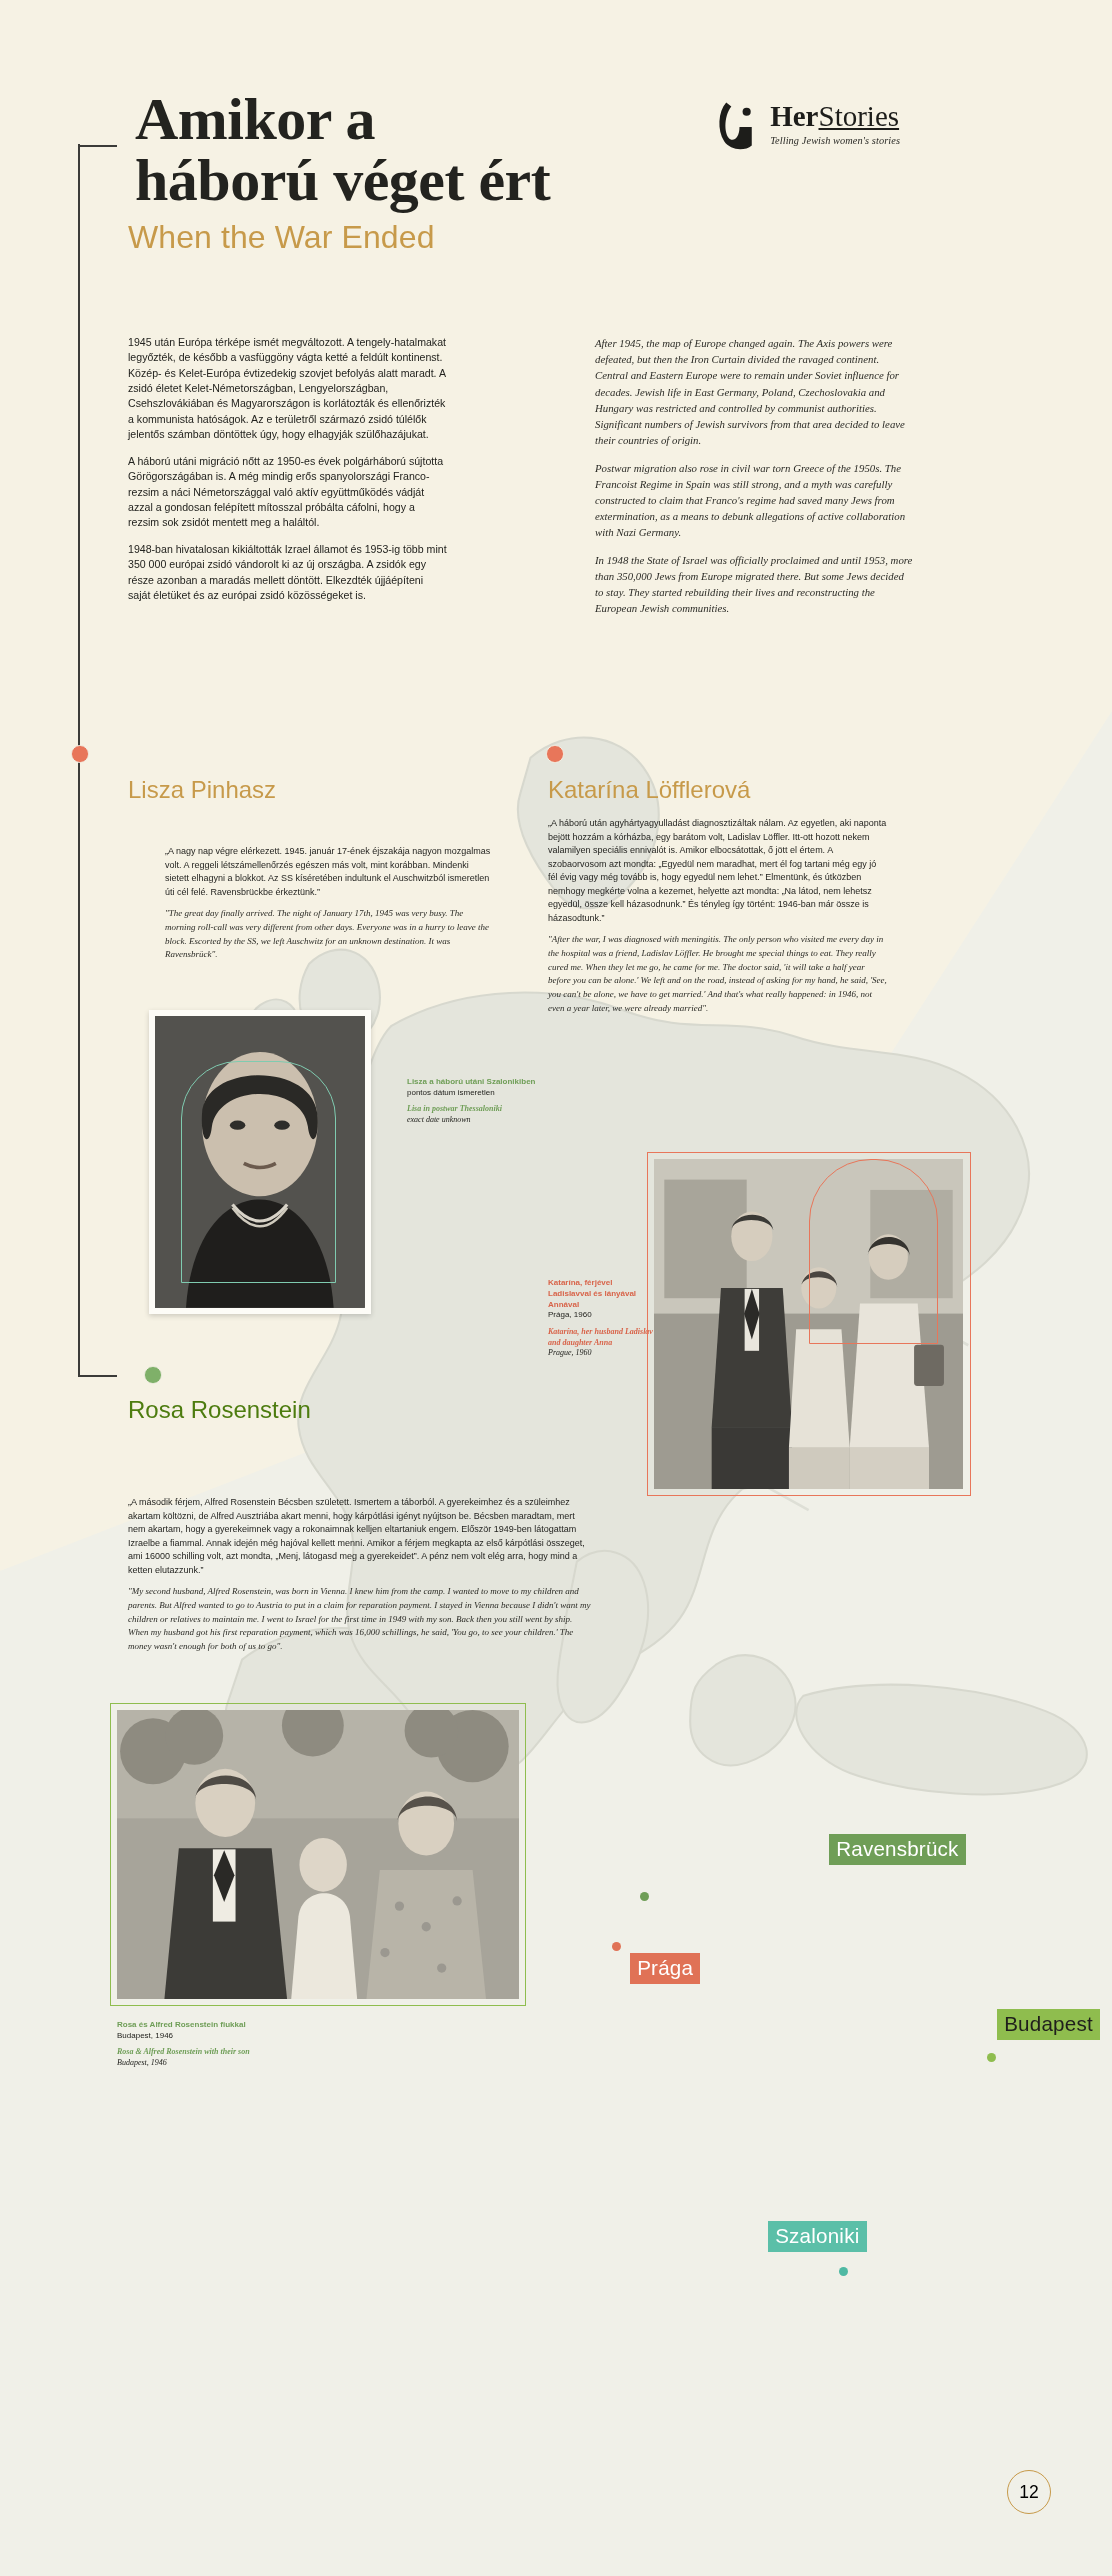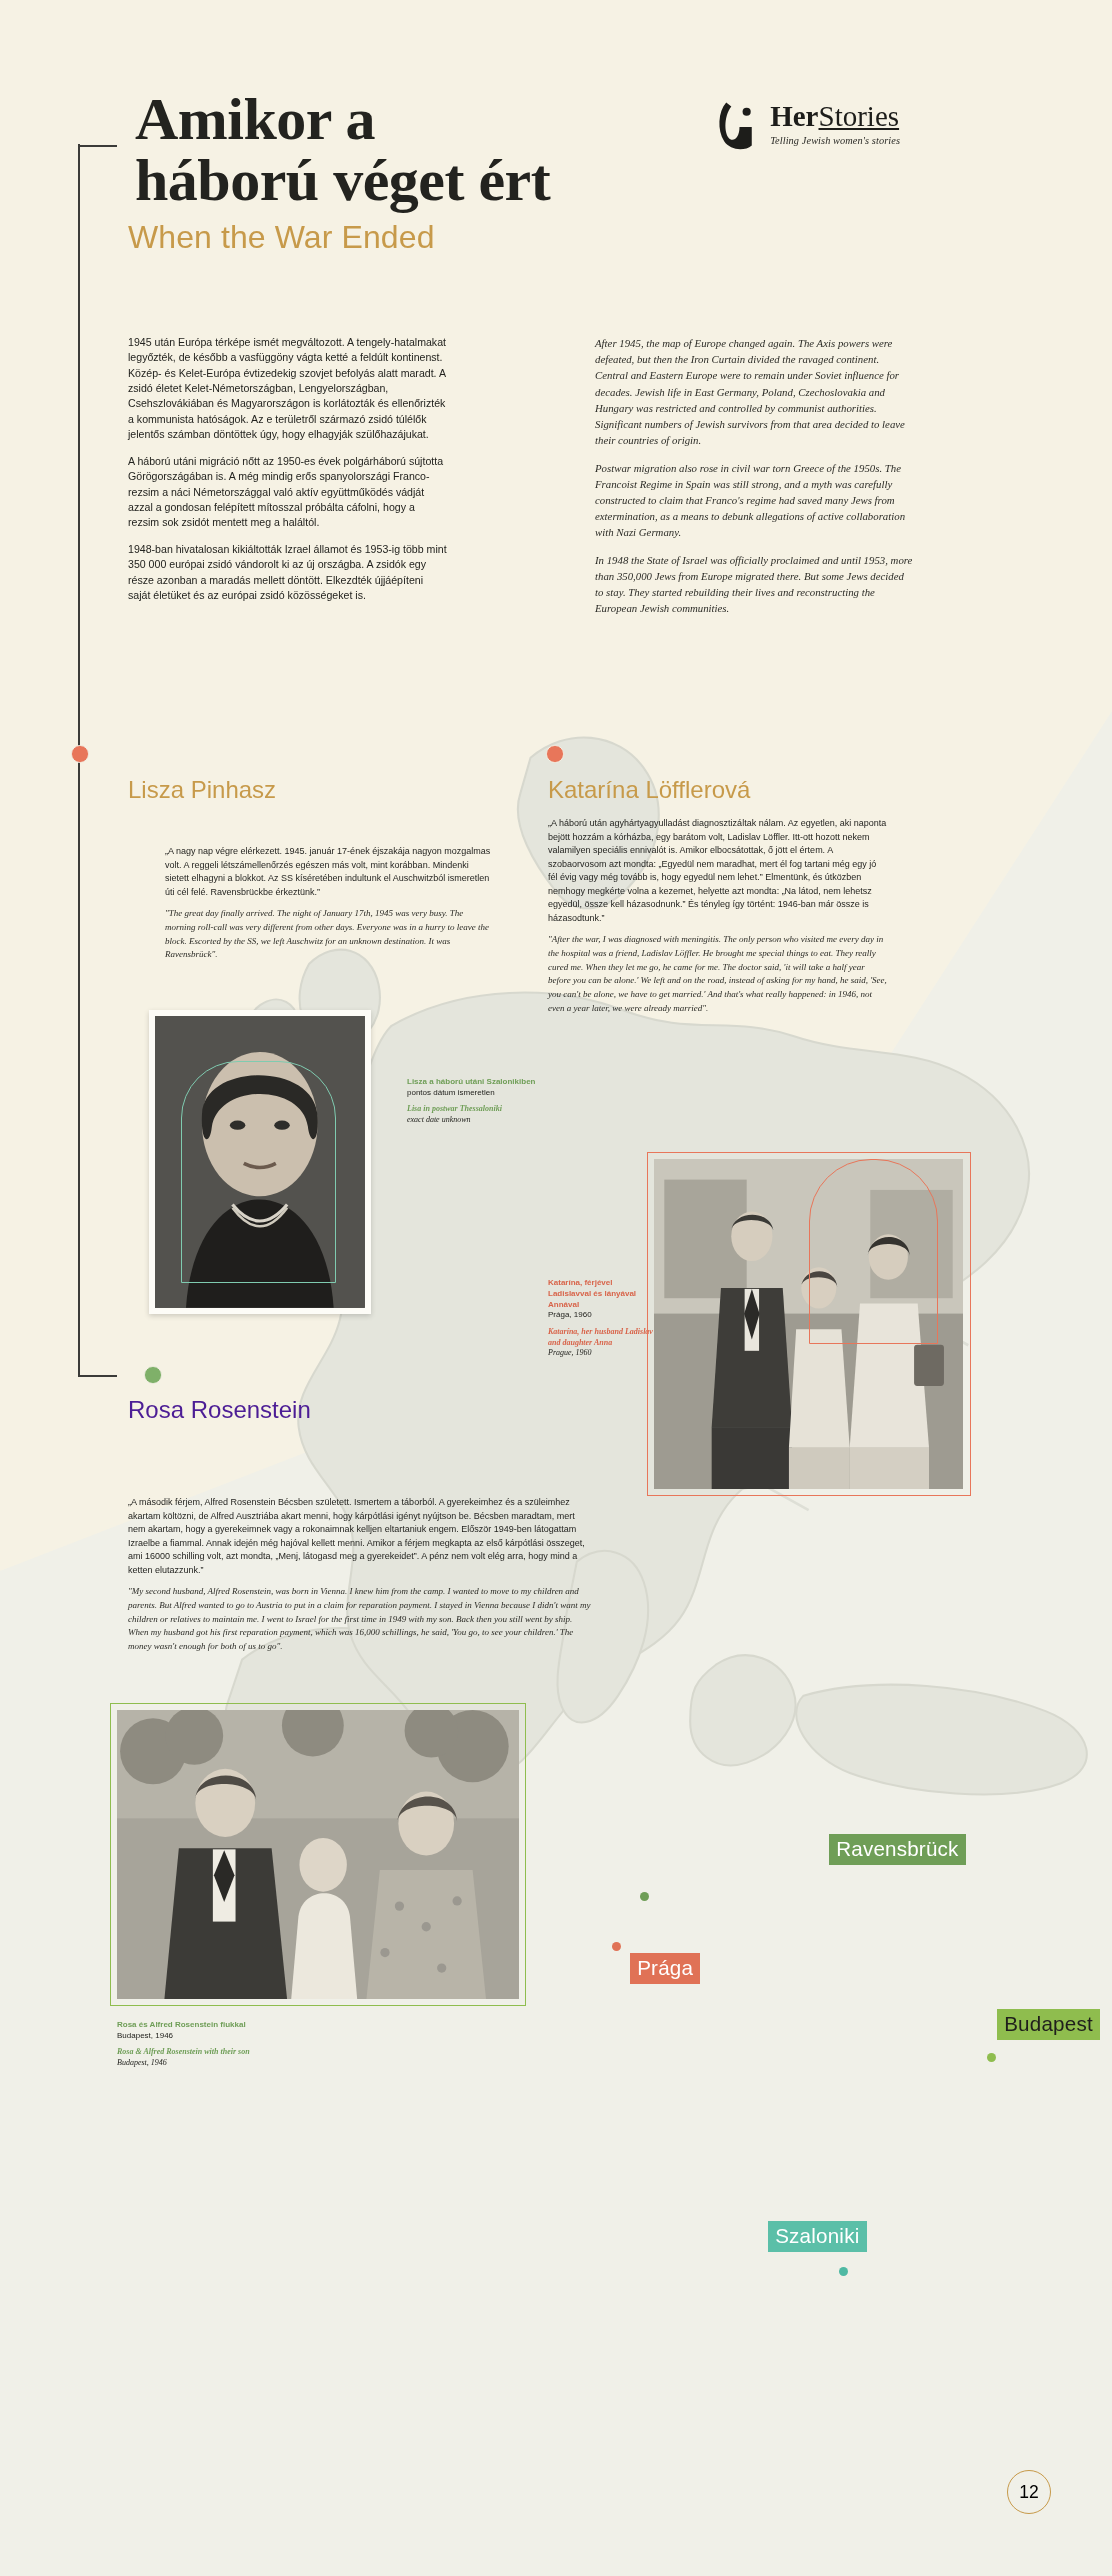--- a/index.html
+++ b/index.html
@@ -148,21 +148,21 @@
 
   
   .story-title {
     position: absolute;
     font-family: "Liberation Sans", sans-serif;
     font-size: 24px;
     color: #c79a4a;
     z-index: 6;
     font-weight: 400;
   }
-  .story-title.green { color: #4c1d95; }
+  .story-title.green { color: #4d7c0f; }
 
   .story-body {
     position: absolute;
     z-index: 6;
     color: #1f1f1c;
   }
   .quote-hu {
     font-size: 9px;
     line-height: 1.5;
     margin: 0 0 8.2px 0;

